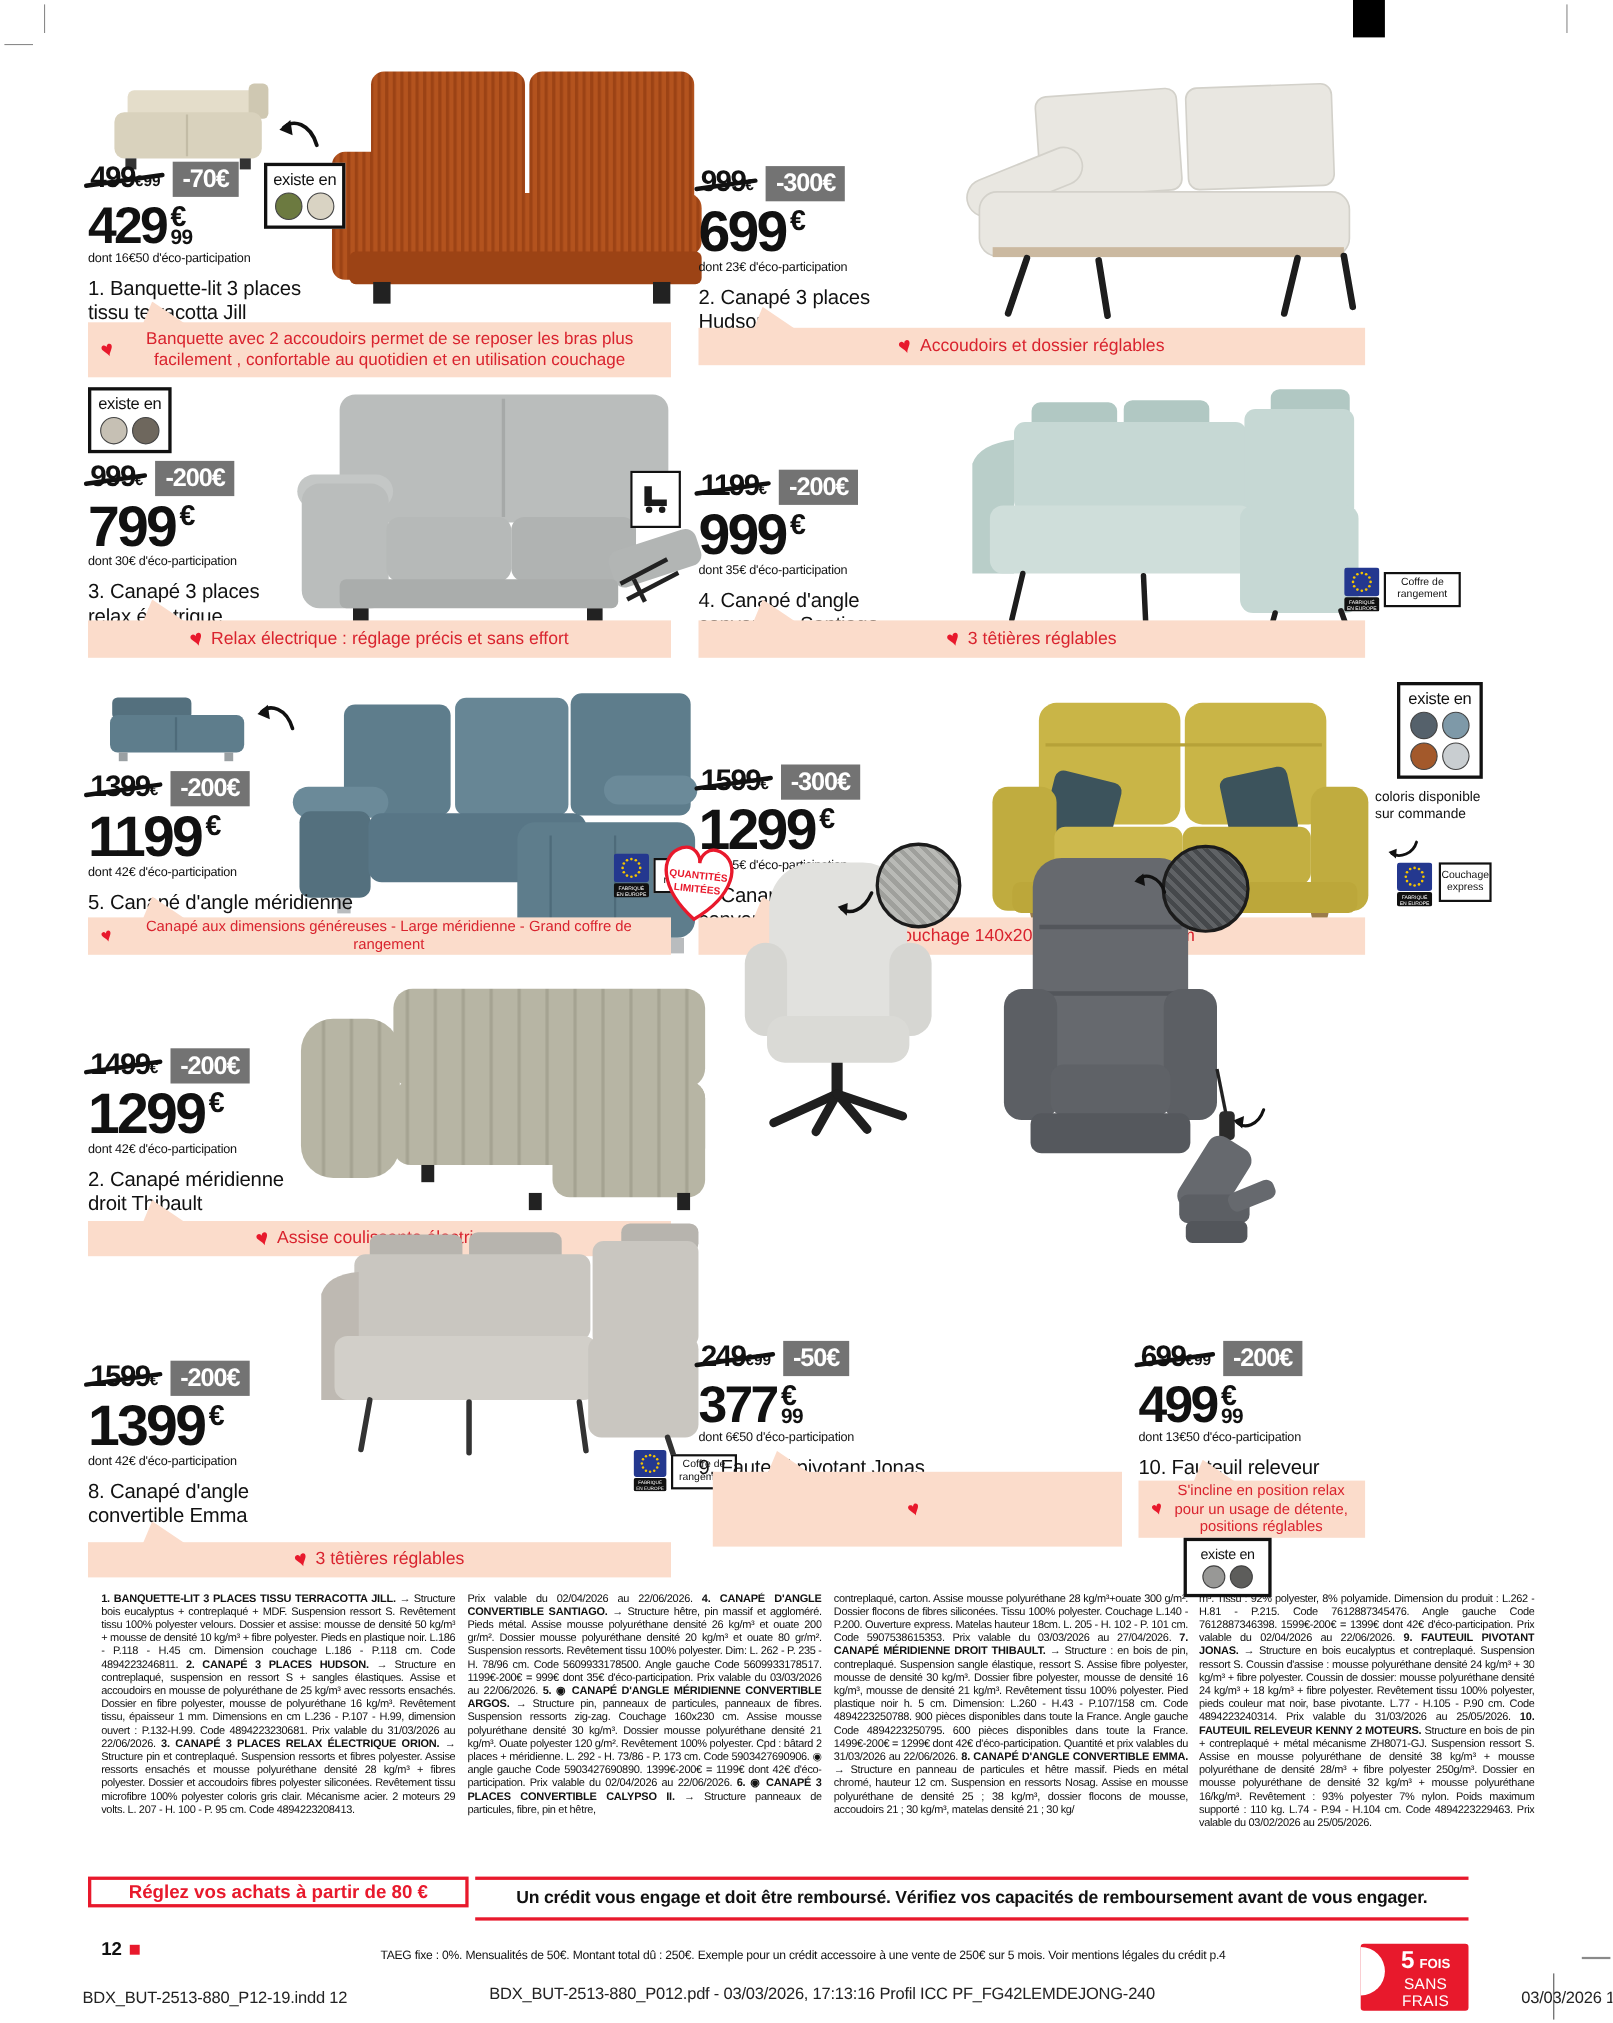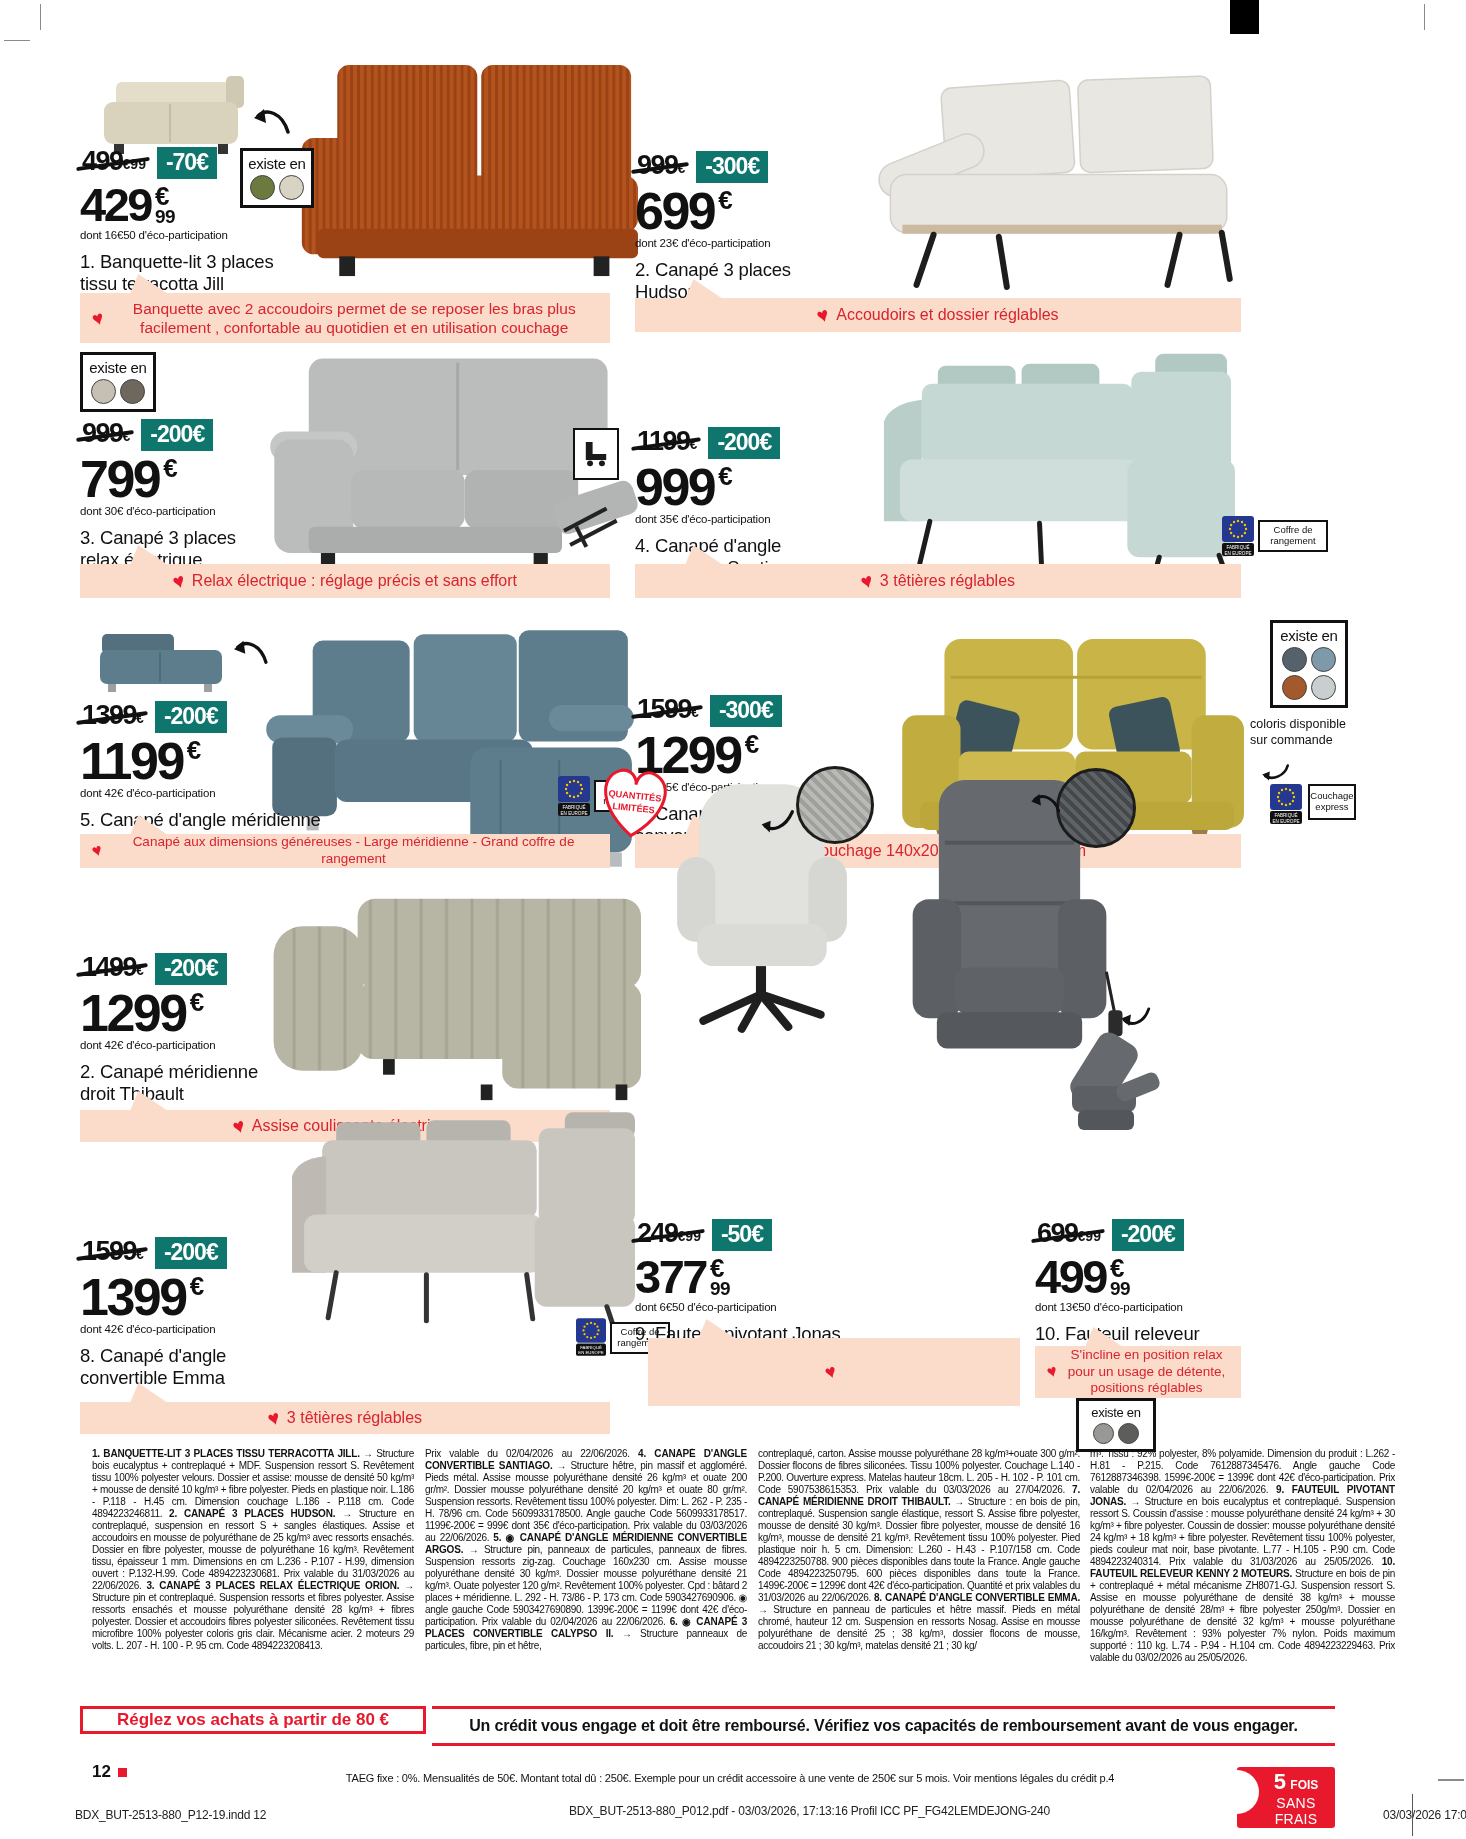--- a/index.html
+++ b/index.html
@@ -6,21 +6,21 @@
   #page{position:relative;width:1466px;height:1839px;background:#fff;overflow:hidden;
         font-family:"Liberation Sans",sans-serif;color:#111}
   .abs{position:absolute}
   
   .pinfo{line-height:1}
   .oldrow{display:flex;align-items:flex-start;gap:9px;margin-bottom:6px}
   .old{position:relative;display:inline-block;font-weight:bold;font-size:27px;letter-spacing:-1.5px;padding:2px 2px}
   .old .sup{font-size:14px;position:relative;top:-1px;letter-spacing:0}
   .old::after{content:"";position:absolute;left:-4px;right:-2px;top:52%;height:4px;background:#111;
               transform:rotate(-8deg);border-radius:2px}
-  .disc{background:#0f766e;color:#fff;font-weight:bold;font-size:23px;letter-spacing:-1px;
+  .disc{background:#737373;color:#fff;font-weight:bold;font-size:23px;letter-spacing:-1px;
         padding:4px 9px 5px;margin-top:1px;white-space:nowrap}
   .newp{font-weight:bold;letter-spacing:-2.5px;line-height:.85;white-space:nowrap}
   .np-int{font-size:52px}
   .pinfo.c .np-int{font-size:47px}
   .np-cur{display:inline-block;vertical-align:top;margin-left:4px;line-height:.9;letter-spacing:-.5px}
   .np-eur{display:block;font-size:26px}
   .np-cents{display:block;font-size:19px}
   .eco{font-size:11.5px;margin-top:5px;letter-spacing:-.2px}
   .plabel{font-size:18.5px;margin-top:9px;line-height:1.18;letter-spacing:-.2px}
   
@@ -51,21 +51,21 @@
         font-size:16px;display:flex;align-items:center;justify-content:center;box-sizing:border-box;letter-spacing:-.2px}
   .cinq{background:#e8192c;color:#fff;text-align:center;overflow:hidden;border-radius:3px;
         display:flex;flex-direction:column;justify-content:center;padding-left:20px;box-sizing:border-box}
   .cinq::before{content:"";position:absolute;left:-22px;top:3px;width:44px;height:44px;background:#fff;border-radius:50%}
   .cinq .c5{font-size:22px;font-weight:bold}
   .cinq .cf{font-size:12px;font-weight:bold}
   .cinq .cs{font-size:14px;letter-spacing:.3px}
   .pageno{font-size:17px;font-weight:bold}
   .redsq{display:inline-block;width:9px;height:9px;background:#e8192c;margin-left:7px}
   .taeg{font-size:11px;text-align:center;letter-spacing:-.2px}
-  .printinfo{font-size:12px;color:#222;letter-spacing:-.2px;white-space:nowrap}
+  .printinfo{font-size:15px;color:#222;letter-spacing:-.2px;white-space:nowrap}
   .crop{background:#8a8a8a}
   .photo svg{display:block}
 </style>
 </head>
 <body>
 
 <div id="page">
 
   <div class="crop abs" style="left:40px;top:4px;width:1px;height:26px"></div>
   <div class="crop abs" style="left:4px;top:40px;width:26px;height:1px"></div>

